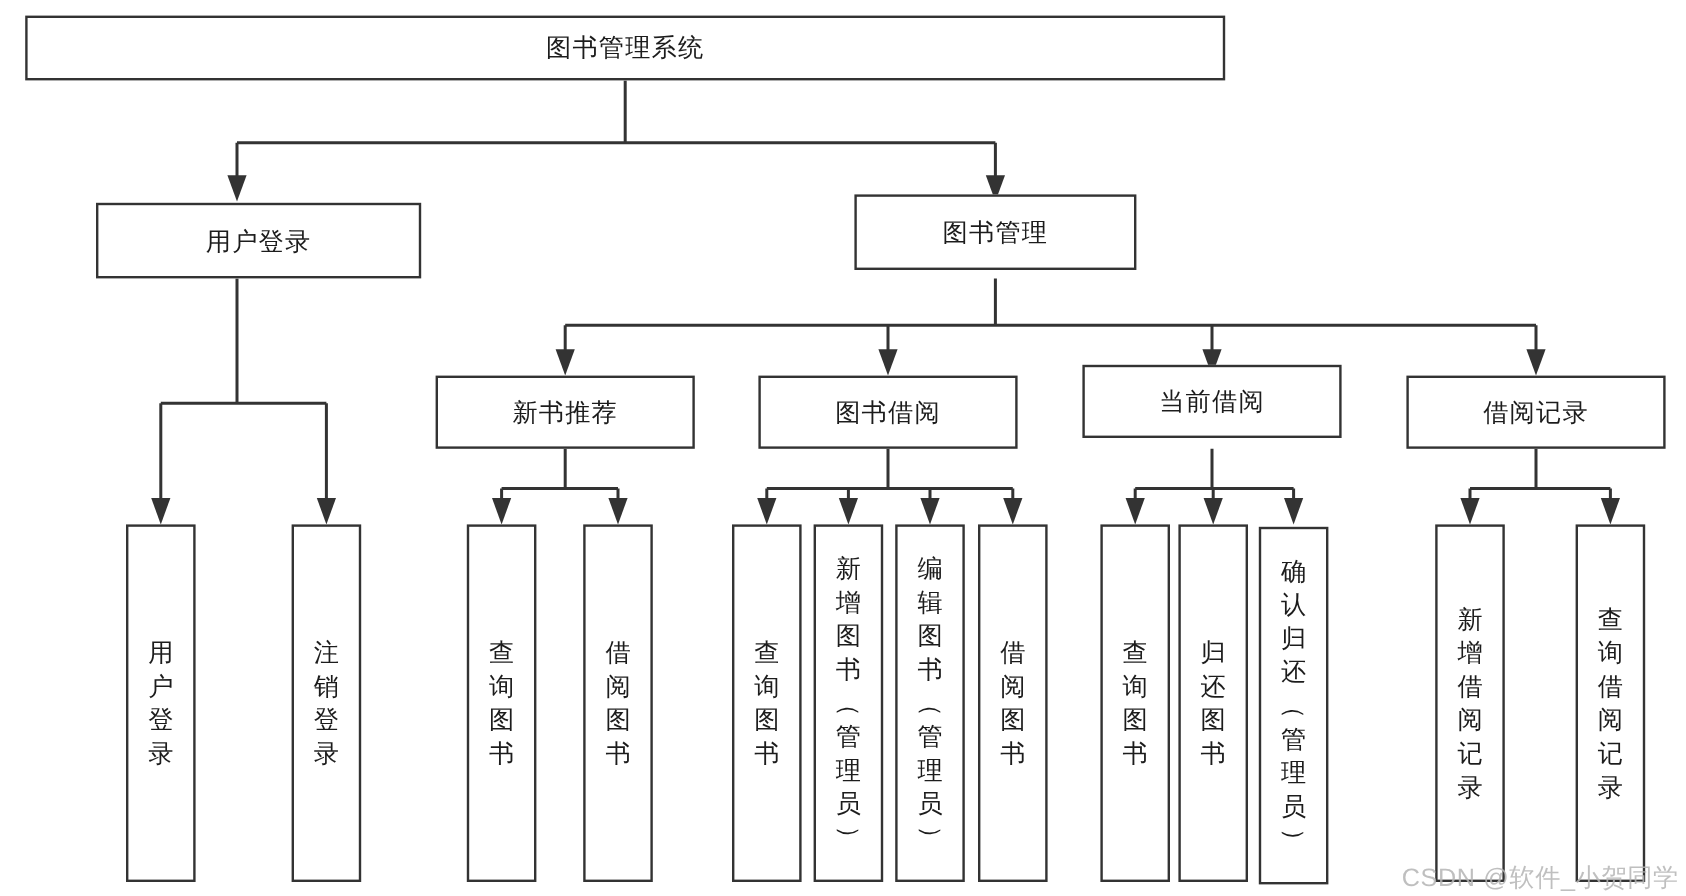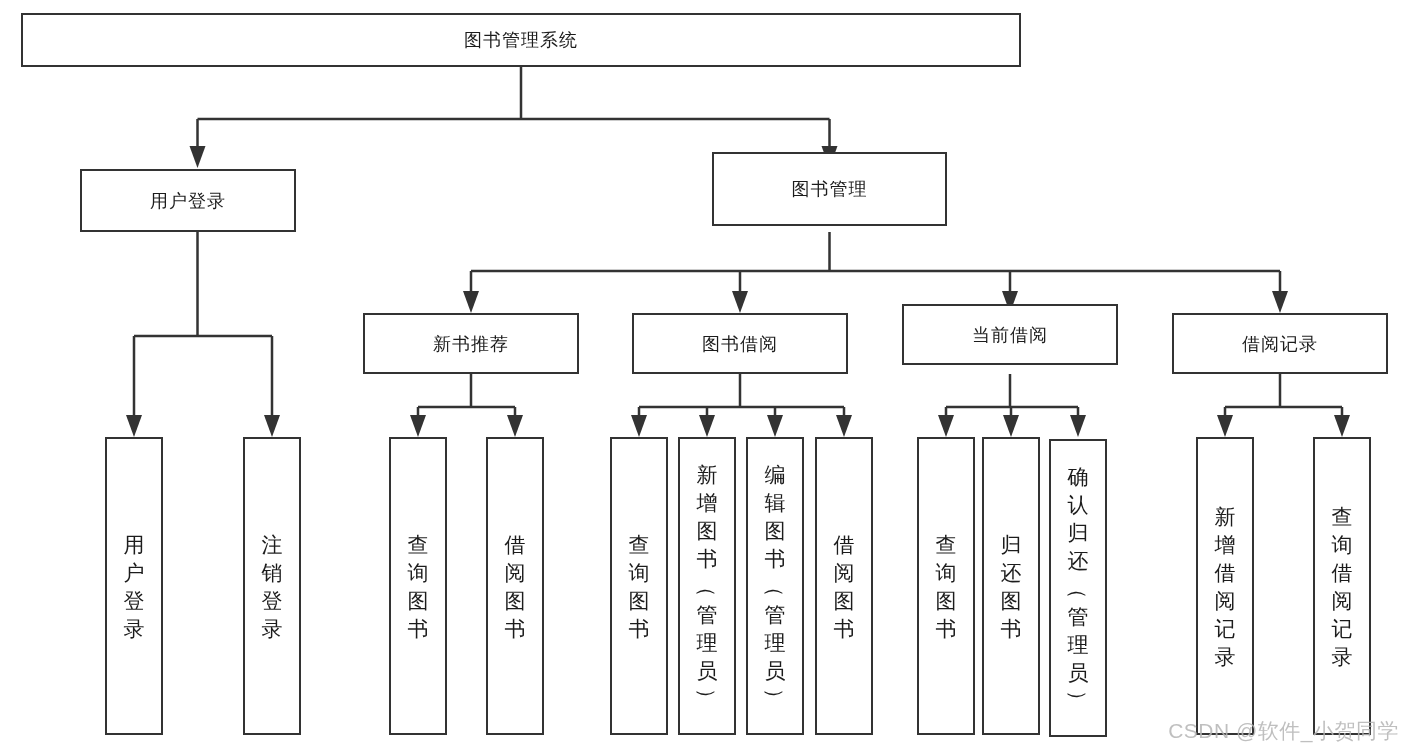--- a/index.html
+++ b/index.html
@@ -14,21 +14,21 @@
   .connectors path{stroke:#333333;stroke-width:2.5;fill:none;}
   .connectors polygon{fill:#333333;stroke:none;}
   .box{
     position:absolute;
     box-sizing:border-box;
     border:2px solid #333333;
     background:#ffffff;
     display:flex;align-items:center;justify-content:center;
   }
   .hlabel{
-    font-size:18px;color:#1c1c1c;letter-spacing:1px;white-space:nowrap;
+    font-size:21px;color:#1c1c1c;letter-spacing:1px;white-space:nowrap;
   }
   .vtext{
     display:flex;flex-direction:column;align-items:center;justify-content:center;
     height:100%;gap:7px;font-size:21px;color:#1c1c1c;line-height:1;
   }
   .vtext span{display:block;}
   .vtext span.rotchar{transform:rotate(90deg);}
   .watermark{
     position:absolute;right:6px;bottom:2px;
     font-size:21px;color:#b5b5b5;letter-spacing:0.5px;
@@ -73,24 +73,24 @@
 
     <path d="M1280 374 V407 M1225 407 H1342 M1225 407 V419 M1342 407 V419"></path>
     <polygon points="1217,415 1233,415 1225,437"></polygon>
     <polygon points="1334,415 1350,415 1342,437"></polygon>
   </svg>
 
   <div class="box" style="left:21px;top:13px;width:1000px;height:54px;">
     <span class="hlabel">图书管理系统</span>
   </div>
 
-  <div class="box" style="left:80px;top:169px;width:216px;height:63px;">
+  <div class="box" style="left:80px;top:169px;width:271px;height:63px;">
     <span class="hlabel">用户登录</span>
   </div>
-  <div class="box" style="left:712px;top:152px;width:235px;height:74px;">
+  <div class="box" style="left:712px;top:162px;width:235px;height:63px;">
     <span class="hlabel">图书管理</span>
   </div>
 
   <div class="box" style="left:363px;top:313px;width:216px;height:61px;">
     <span class="hlabel">新书推荐</span>
   </div>
   <div class="box" style="left:632px;top:313px;width:216px;height:61px;">
     <span class="hlabel">图书借阅</span>
   </div>
   <div class="box" style="left:902px;top:304px;width:216px;height:61px;">

